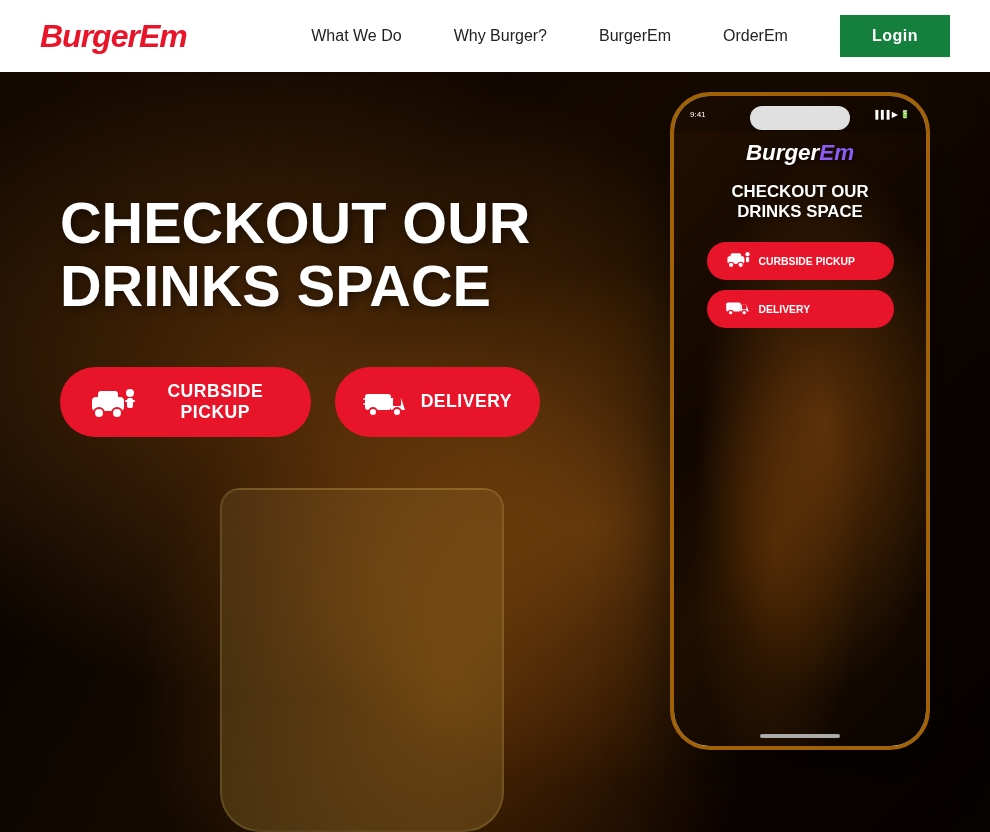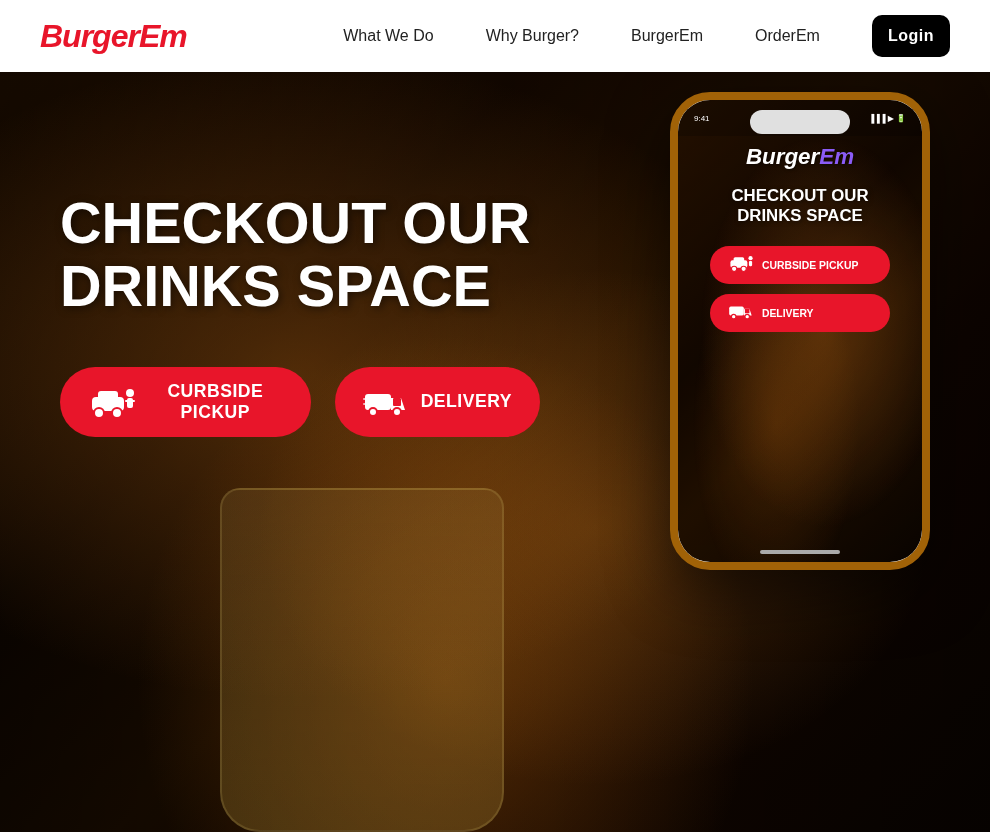--- a/index.html
+++ b/index.html
@@ -34,25 +34,25 @@
 
     .nav-link {
       text-decoration: none;
       color: #222;
       font-size: 1rem;
       font-weight: 500;
       cursor: pointer;
     }
 
     .login-btn {
-      background: #000000;
+      background: #15803d;
       color: #fff;
       border: none;
-      border-radius: 10px;
-      padding: 12px 16px;
+      border-radius: 0;
+      padding: 12px 32px;
       font-size: 1rem;
       font-weight: 700;
       cursor: pointer;
       letter-spacing: 0.5px;
     }
 
     
     .hero {
       position: relative;
       width: 990px;
@@ -136,24 +136,24 @@
       display: flex;
       align-items: center;
     }
 
     
     .phone-mockup {
       position: absolute;
       right: 60px;
       top: 20px;
       width: 260px;
-      height: 478px;
+      height: 658px;
       background: #f0f0f0;
       border-radius: 40px;
-      border: 8px solid #a16207;
+      border: 4px solid #a16207;
       overflow: hidden;
       box-shadow: 0 20px 60px rgba(0,0,0,0.5), inset 0 0 0 2px #c8c8c8;
       z-index: 5;
     }
 
     .phone-notch {
       position: absolute;
       top: 10px;
       left: 50%;
       transform: translateX(-50%);

